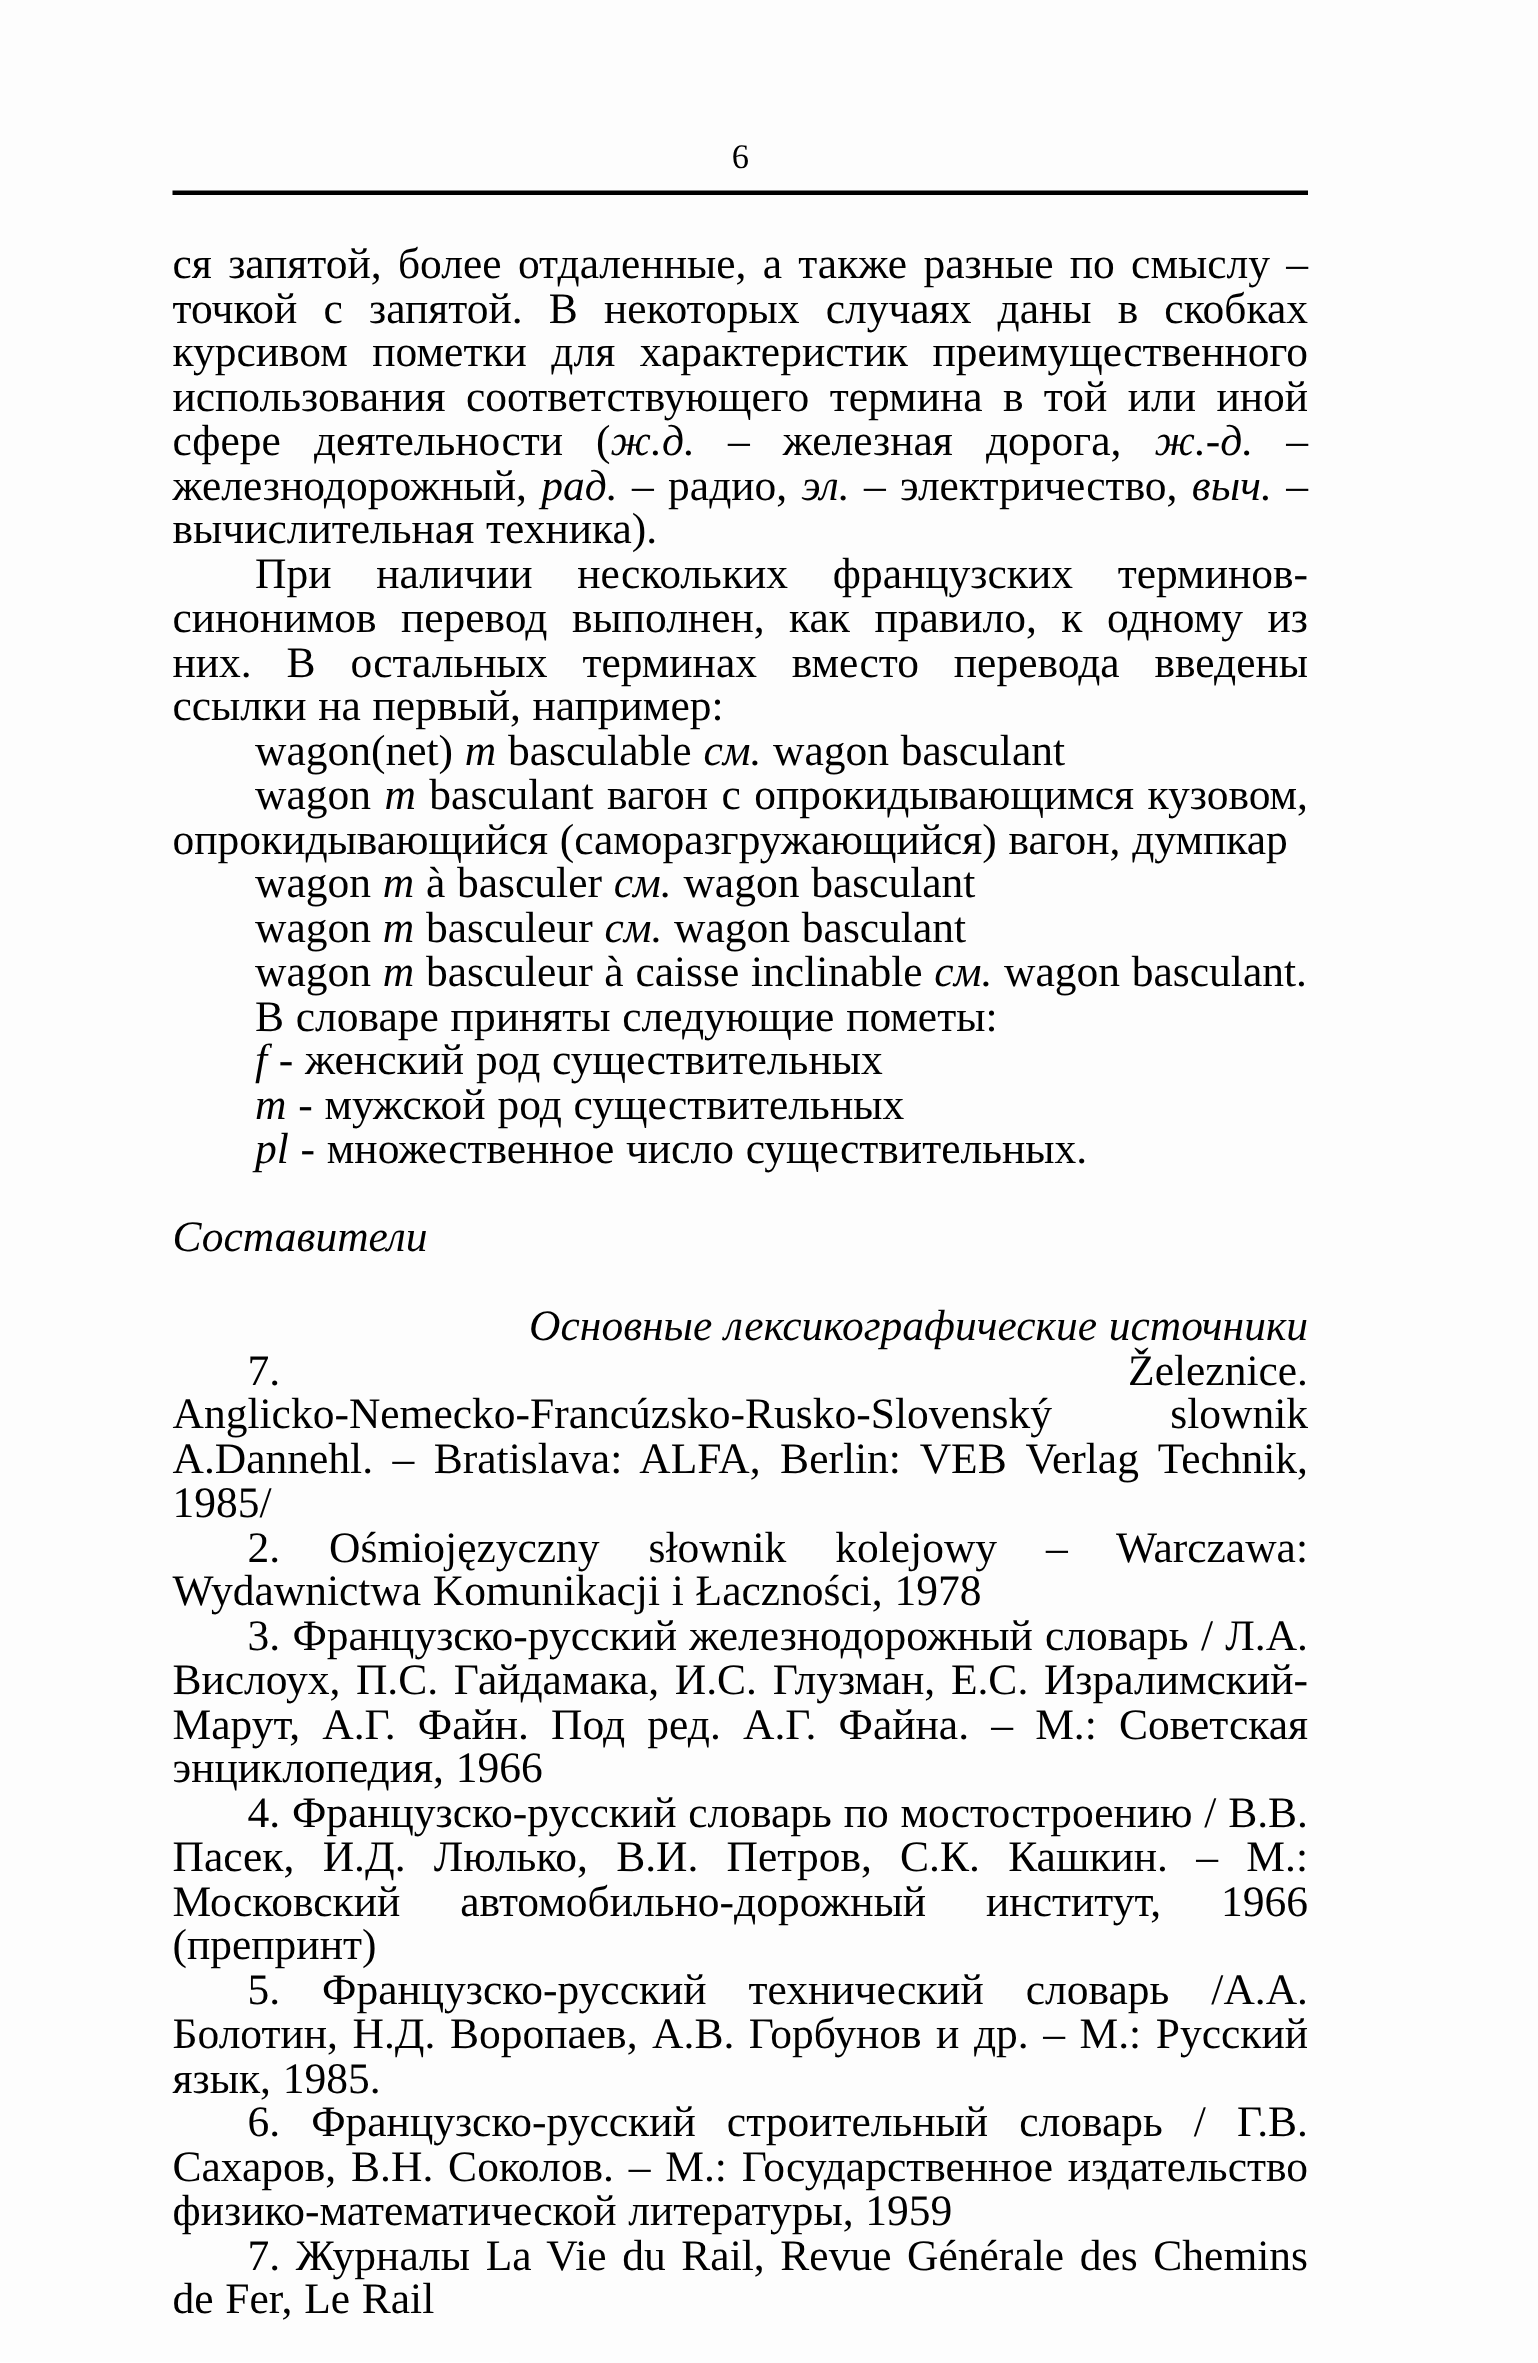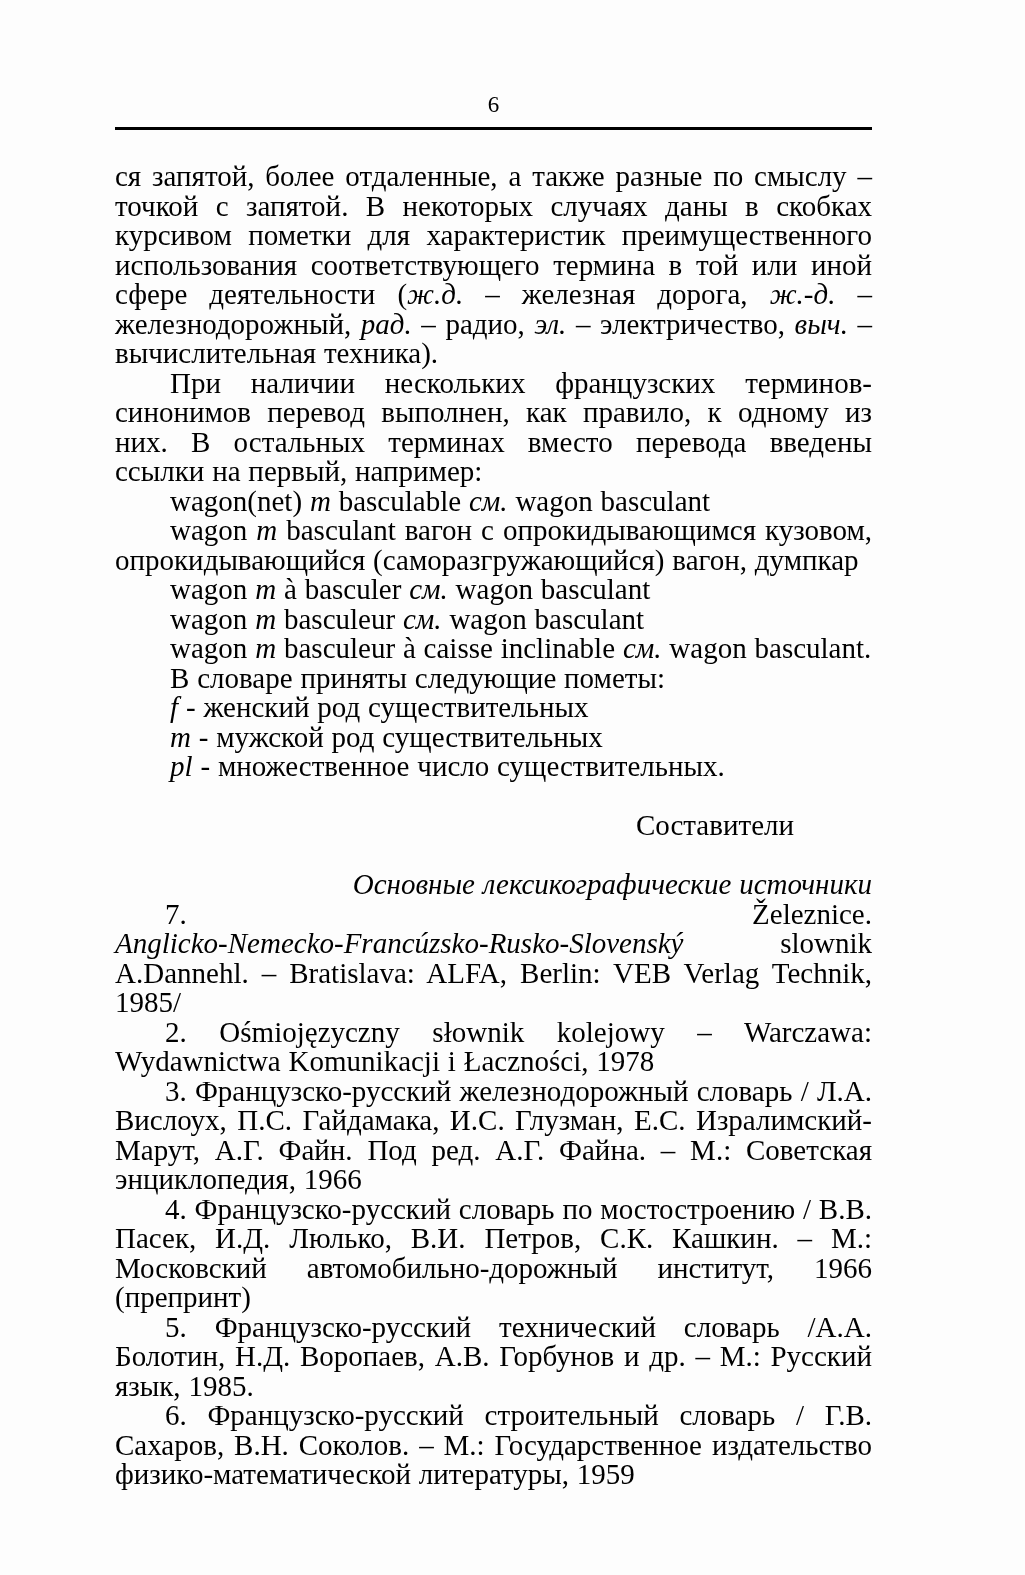--- a/index.html
+++ b/index.html
@@ -35,33 +35,33 @@
     line-height:29.5px;
     text-align:justify;
   }
   .bodytext p {
     hyphens:manual; -webkit-hyphens:manual;
     word-spacing:0.02em;
   }
   .indent { text-indent:55px; }
   .signature {
     margin-top:29.5px;
-    text-align:right;
     padding-right:78px;
+    font-style:italic;
   }
   .sources-heading {
     margin-top:29.5px;
     text-align:right;
     text-indent:55px;
     font-style:italic;
   }
   .source-item { text-indent:50px; }
   .seg-b { font-weight:normal; }
   .seg-i { font-style:italic; }
-  .seg-nw { white-space:nowrap;font-style:italic; }
+  .seg-nw { white-space:nowrap; }
 </style>
 </head>
 <body>
 
 <div class="sheet">
   <div class="content">
 
     <div class="page-header">
       <div class="pagenum">6</div>
       <div class="rule"></div>
@@ -85,16 +85,17 @@
       <p class="signature">Составители</p>
 
       <p class="sources-heading">Основные лексикографические источники</p>
 
       <p class="source-item"><span>7. Železnice. </span><span class="seg-nw">Anglicko-Nemecko-Francúzsko-Rusko-Slovenský</span><span> slownik A.Dannehl. – Bratislava: ALFA, Berlin: VEB Verlag Technik, 1985/</span></p>
       <p class="source-item"><span>2. Ośmiojęzyczny słownik kolejowy – Warczawa: Wydawnictwa Komunikacji i Łaczności, 1978</span></p>
       <p class="source-item"><span>3. Французско-русский железнодорожный словарь / Л.А. Вислоух, П.С. Гай­дамака, И.С. Глузман, Е.С. Изралимский-Марут, А.Г. Файн. Под ред. А.Г. Файна. – М.: Советская энциклопедия, 1966</span></p>
       <p class="source-item"><span>4. Французско-русский словарь по мостостроению / В.В. Пасек, И.Д. Люлько, В.И. Петров, С.К. Кашкин. – М.: Московский автомобильно-дорожный институт, 1966 (препринт)</span></p>
       <p class="source-item"><span>5. Французско-русский технический словарь /А.А. Болотин, Н.Д. Воропаев, А.В. Горбунов и др. – М.: Русский язык, 1985.</span></p>
       <p class="source-item"><span>6. Французско-русский строительный словарь / Г.В. Сахаров, В.Н. Соколов. – М.: Государственное издательство физико-математической литературы, 1959</span></p>
+      <p class="source-item"><span>7. Журналы La Vie du Rail, Revue Générale des Chemins de Fer, Le Rail</span></p>
     </div>
 
   </div>
 </div>
 
 </body></html>

